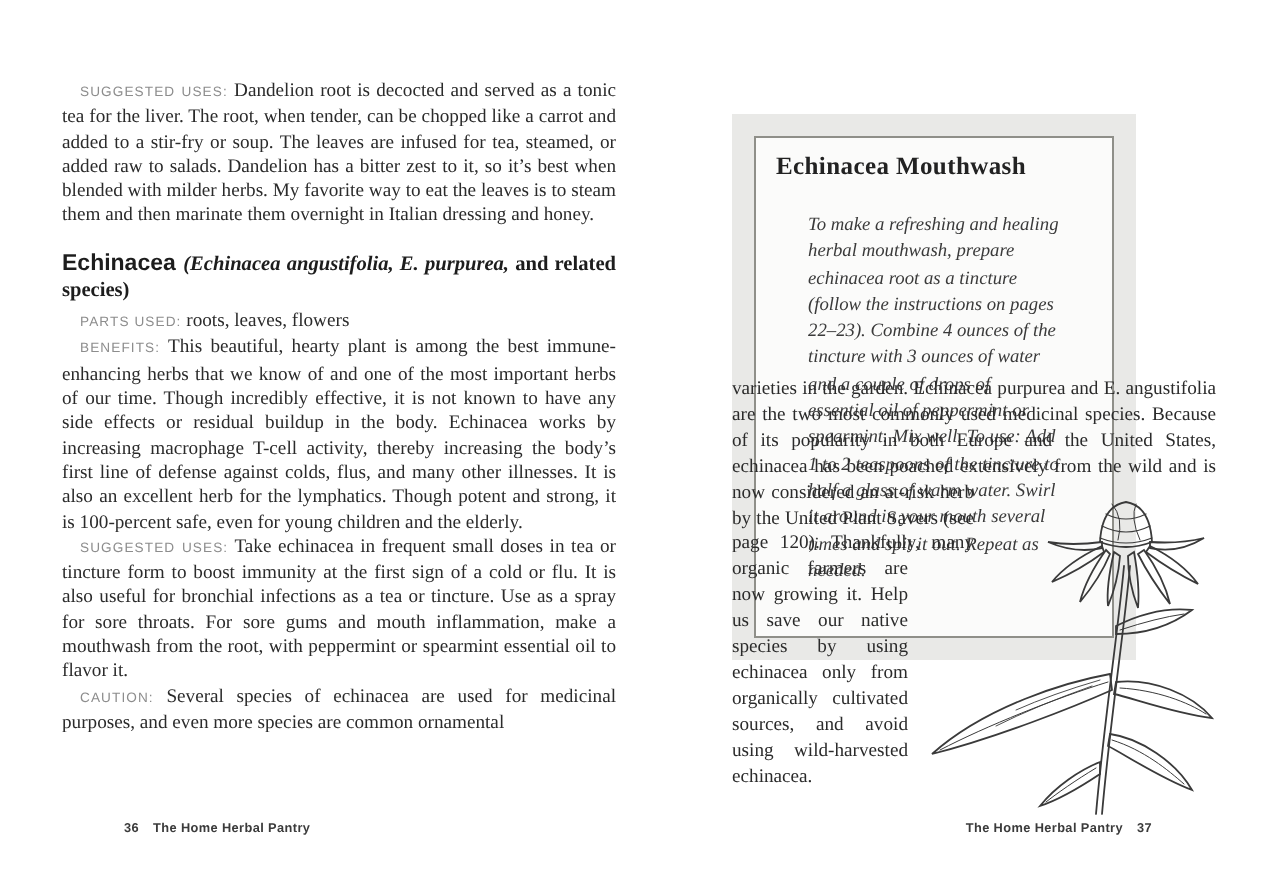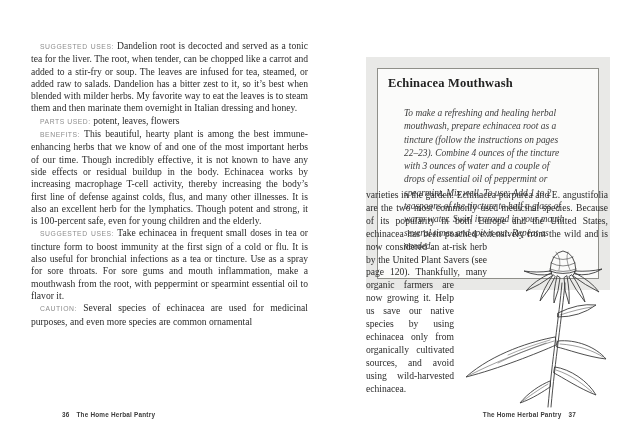--- a/index.html
+++ b/index.html
@@ -56,21 +56,21 @@
     font-weight:bold;
     font-size:10.3px;
     color:#1d1d1d;
   }
   .parts-line{
     font-size:9.6px;line-height:12.3px;text-indent:9px;margin:0;
   }
 
   
   .recipe-panel{
-    position:absolute;top:57px;left:0;width:244px;
+    position:absolute;top:57px;left:0;width:202px;
     background:#e9e9e7;
     padding:11px;
     box-sizing:border-box;
   }
   .recipe-inner{
     border:1px solid #8f8f89;
     background:#fbfbfa;
     padding:7px 10px 9px 10px;
   }
   .recipe-title{
@@ -123,22 +123,23 @@
   .footer-right .pgnum{margin-left:7px;}
 </style>
 </head>
 <body>
 
 <div class="page page-left">
   <div class="left-col">
 
     <p class="body-para"><span class="label">SUGGESTED USES:</span><span> Dandelion root is decocted and served as a tonic tea for the liver. The root, when tender, can be chopped like a carrot and added to a stir-fry or soup. The leaves are infused for tea, steamed, or added raw to salads. Dandelion has a bitter zest to it, so it’s best when blended with milder herbs. My favorite way to eat the leaves is to steam them and then marinate them overnight in Italian dressing and honey.</span></p>
 
-
-    <p class="parts-line"><span class="label">PARTS USED:</span><span> potent, leaves, flowers</span></p>
+    <p class="body-para entry-heading"><span class="common">Echinacea </span><span class="latin">(Echinacea angustifolia, E. purpurea,</span><span class="latin-tail"> and related species)</span></p>
+
+    <p class="parts-line"><span class="label">PARTS USED:</span><span> roots, leaves, flowers</span></p>
 
     <p class="body-para"><span class="label">BENEFITS:</span><span> This beautiful, hearty plant is among the best immune-enhancing herbs that we know of and one of the most important herbs of our time. Though incredibly effective, it is not known to have any side effects or residual buildup in the body. Echinacea works by increasing macrophage T-cell activity, thereby increasing the body’s first line of defense against colds, flus, and many other illnesses. It is also an excellent herb for the lymphatics. Though potent and strong, it is 100-percent safe, even for young children and the elderly.</span></p>
 
     <p class="body-para"><span class="label">SUGGESTED USES:</span><span> Take echinacea in frequent small doses in tea or tincture form to boost immunity at the first sign of a cold or flu. It is also useful for bronchial infections as a tea or tincture. Use as a spray for sore throats. For sore gums and mouth inflammation, make a mouthwash from the root, with peppermint or spearmint essential oil to flavor it.</span></p>
 
     <p class="body-para"><span class="label">CAUTION:</span><span> Several species of echinacea are used for medicinal purposes, and even more species are common ornamental</span></p>
 
   </div>
 
   <div class="footer footer-left"><span class="pgnum">36</span><span>The Home Herbal Pantry</span></div>

